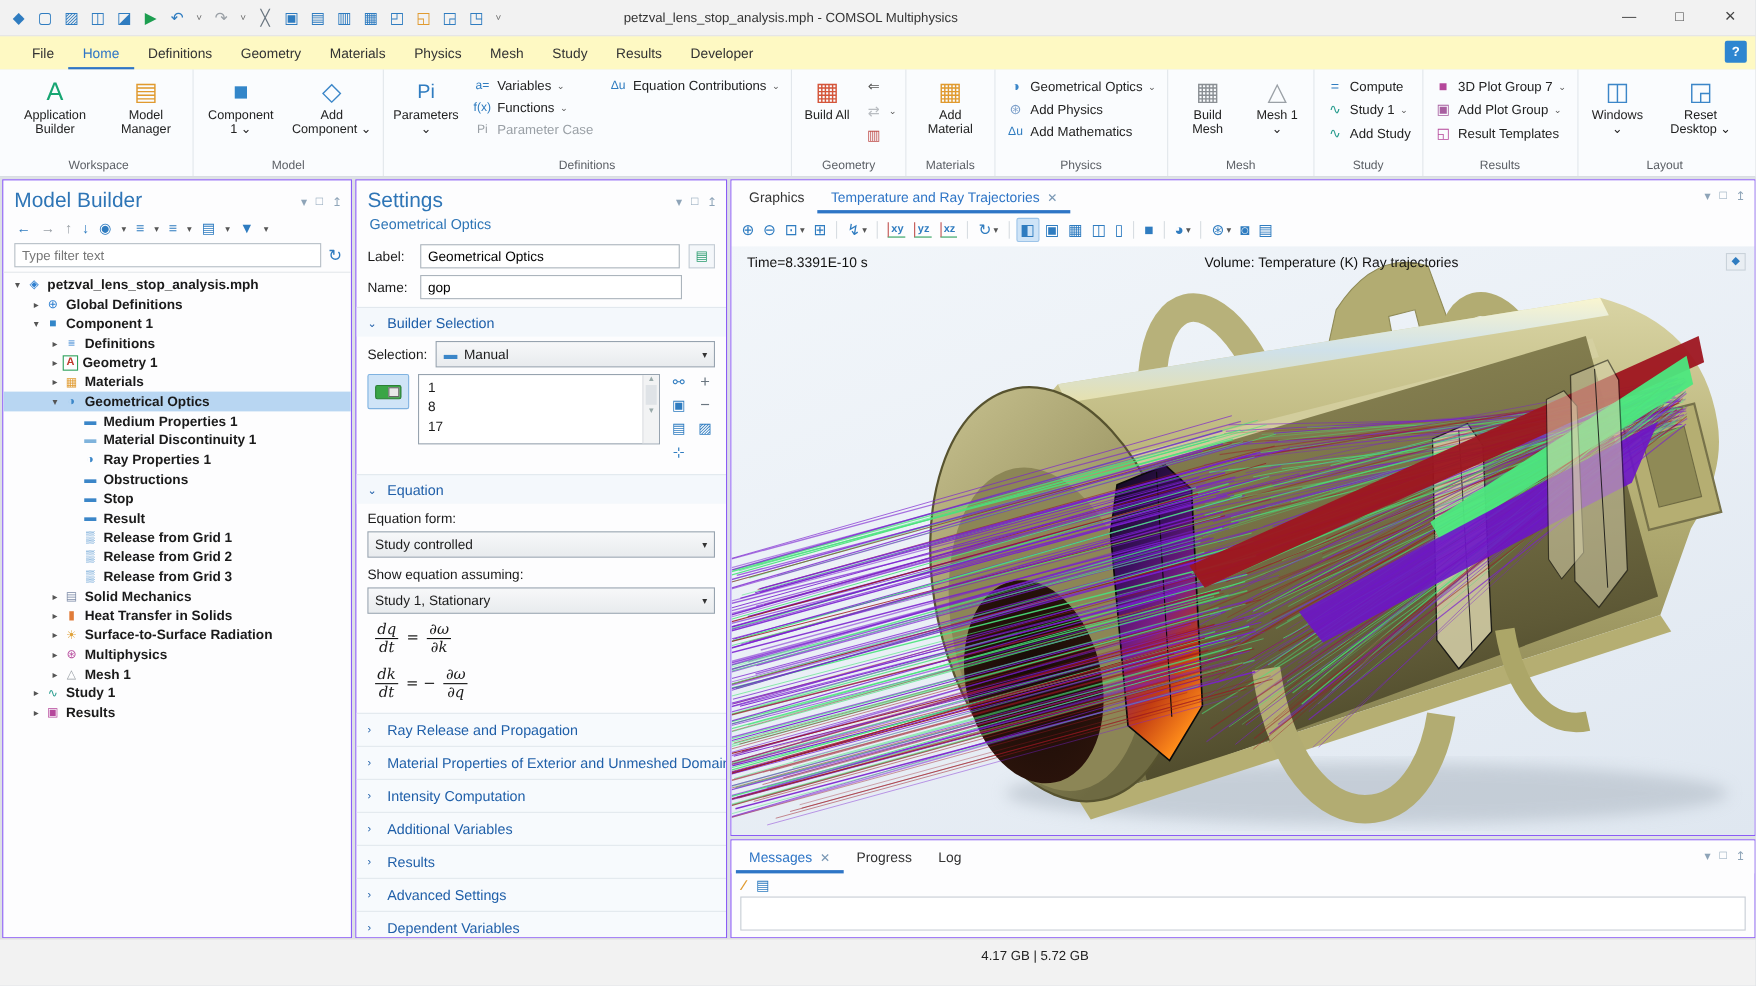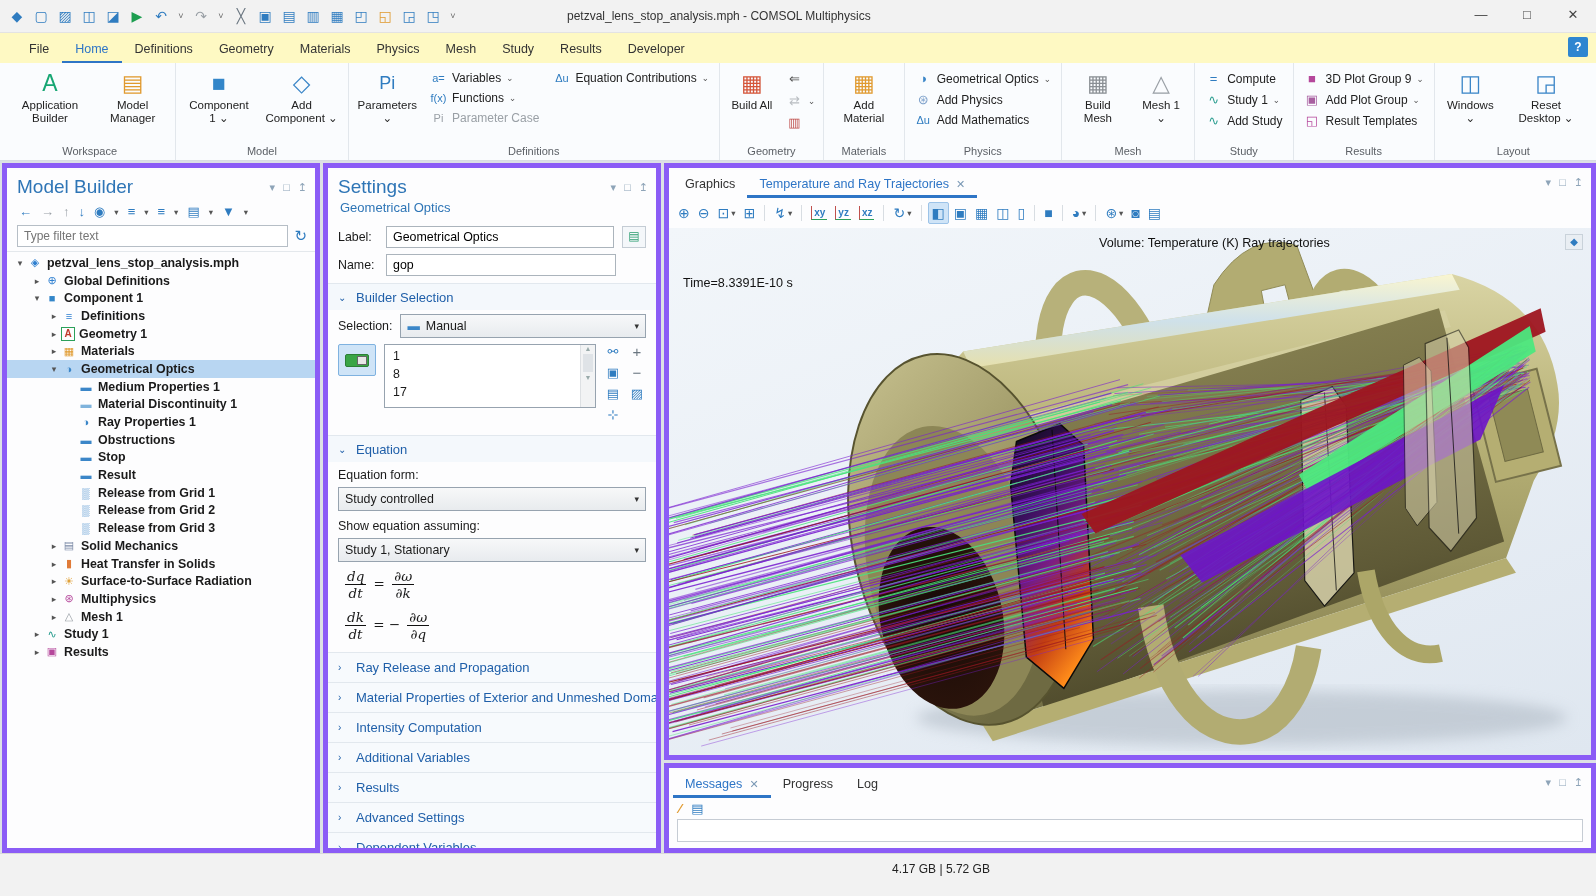--- a/index.html
+++ b/index.html
@@ -34,21 +34,21 @@
   .rsmall{display:flex;align-items:center;gap:5px;border:none;background:transparent;cursor:pointer;
           padding:3px 6px;font-size:12px;color:#222;font-family:inherit;white-space:nowrap;}
   .rsmall.disabled{color:#9aa0a6;cursor:default;}
   .rsmall .ric{width:17px;text-align:center;font-size:13px;}
   .ricol{display:flex;flex-direction:column;gap:3px;padding-top:4px;}
   .ricol .rsmall{padding:2px 4px;}
   .caret{font-size:8.5px;color:#555;}
   .ric{font-weight:normal;}
   
   .main{display:flex;height:692px;background:#dde1e5;gap:3px;padding:2px 0 0 2px;box-sizing:border-box;}
-  .panel{background:#fdfdfe;border:5px solid #8b5cf6;box-sizing:border-box;display:flex;flex-direction:column;overflow:hidden;}
+  .panel{background:#fdfdfe;border:1px solid #8b5cf6;box-sizing:border-box;display:flex;flex-direction:column;overflow:hidden;}
   .p-left{width:318px;}
   .p-set{width:338px;}
   .p-right{flex:1;display:flex;flex-direction:column;background:transparent;border:none;gap:3px;}
   .phead{display:flex;align-items:center;padding:8px 8px 2px 10px;}
   .ptitle{color:#2e75b6;font-size:19px;flex:1;}
   .pctrls{display:flex;gap:8px;color:#8ea4b8;font-size:11px;}
   .pctrls span{cursor:pointer;}
   
   .mb-tools{display:flex;align-items:center;gap:9px;padding:4px 10px 4px 12px;color:#2f7cc0;font-size:13px;}
   .mb-tools span{cursor:pointer;}
@@ -111,21 +111,21 @@
   .gtab .x{color:#7a98b5;font-size:11px;}
   .tabrow .pctrls{position:absolute;right:8px;top:8px;}
   .gtools{display:flex;align-items:center;gap:2px;padding:2px 6px;height:26px;flex:none;background:#fdfdfe;}
   .gtb{display:flex;align-items:center;border:none;background:transparent;color:#2f7cc0;font-size:14px;
        padding:2px 3px;cursor:pointer;gap:2px;border-radius:2px;font-family:inherit;}
   .gtb.active{background:#cfe4f7;border:1px solid #9cc3e8;}
   .gsep{width:1px;height:16px;background:#d8dde2;margin:0 4px;}
   .axlab{font-size:10px;font-weight:bold;color:#2f7cc0;border-left:1px solid #c0504d;border-bottom:1px solid #2ca05a;padding:1px 2px;}
   .canvas{flex:1;position:relative;overflow:hidden;background:linear-gradient(160deg,#f2f6fa 0%,#e8eef5 55%,#dfe7f0 100%);}
   .canvas svg{position:absolute;inset:0;width:100%;height:100%;}
-  .anno-l{position:absolute;left:14px;top:8px;font-size:12.6px;color:#111;margin-top:40px;}
+  .anno-l{position:absolute;left:14px;top:8px;font-size:12.6px;color:#111;}
   .anno-c{position:absolute;left:430px;top:8px;font-size:12.6px;color:#111;}
   .cornerico{position:absolute;right:8px;top:6px;width:16px;height:14px;background:#e9eef3;border:1px solid #c9d2da;
              color:#2f7cc0;font-size:10px;text-align:center;line-height:13px;}
   
   .mpanel{height:90px;flex:none;display:flex;flex-direction:column;}
   .mtools{display:flex;gap:10px;padding:3px 10px;align-items:center;}
   .mtools span{cursor:pointer;font-size:13px;}
   .broom{color:#e09a2f;font-weight:bold;}
   .copytbl{color:#2f7cc0;}
   .mout{flex:1;margin:0 8px 6px;border:1px solid #c6ccd4;background:#fff;}
@@ -323,21 +323,21 @@
           </button>
         </div>
       </div>
       <div class="rlabel">Study</div>
     </div>
     <div class="rgroup">
       <div class="ritems">
         <div class="rcol">
           <button class="rsmall">
             <span class="ric" style="color: rgb(181, 71, 155); font-size: 13px;">■</span>
-            <span>3D Plot Group 9</span>
+            <span>3D Plot Group 7</span>
             <span class="caret">⌄</span>
           </button>
           <button class="rsmall">
             <span class="ric" style="color: rgb(168, 95, 160); font-size: 13px;">▣</span>
             <span>Add Plot Group</span>
             <span class="caret">⌄</span>
           </button>
           <button class="rsmall">
             <span class="ric" style="color: rgb(181, 71, 155); font-size: 13px;">◱</span>
             <span>Result Templates</span>

